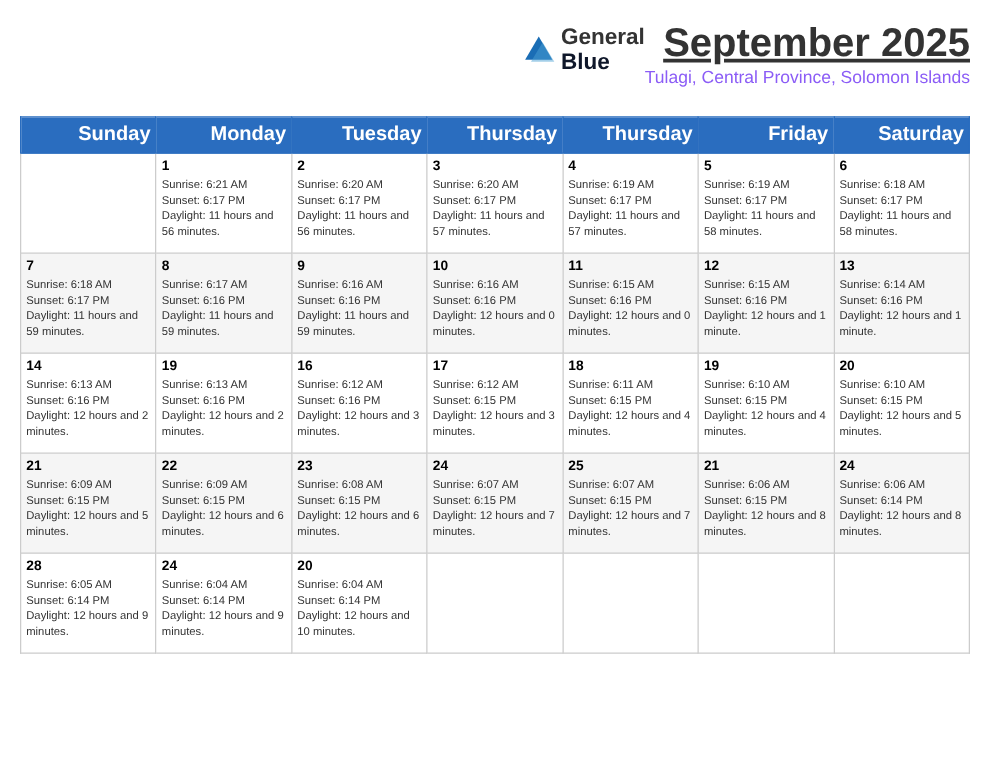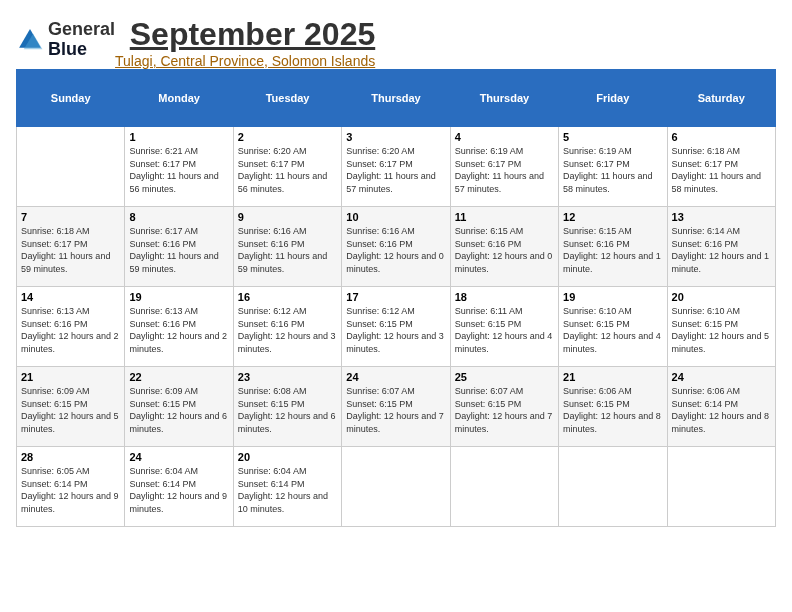--- a/index.html
+++ b/index.html
@@ -6,22 +6,22 @@
     body {
       font-family: Arial, sans-serif;
       background: #fff;
       width: 792px;
       min-height: 612px;
       padding: 16px;
     }
     .header {
       display: flex;
       align-items: flex-start;
-      justify-content: flex-start;
-      margin-bottom: 0;
+      justify-content: flex-end;
+      margin-bottom: 24px;
     }
     .logo {
       display: flex;
       align-items: center;
       margin-top: 4px;
     }
     .logo-text {
       font-size: 18px;
       font-weight: bold;
       color: #333;
@@ -37,34 +37,33 @@
       text-align: right;
     }
     .month-title {
       font-size: 32px;
       font-weight: bold;
       color: #333;
       text-decoration: underline;
     }
     .subtitle {
       font-size: 14px;
-      color: #a16207;
-      text-decoration: underline;
+      color: #8b5cf6;
     }
     table {
       width: 100%;
       border-collapse: collapse;
       font-size: 10px;
     }
     thead th {
       background-color: #2a6dbf;
       color: #fff;
-      padding: 22px 4px;
-      text-align: center;
-      font-size: 11px;
+      padding: 5px 4px;
+      text-align: right;
+      font-size: 16px;
       font-weight: bold;
       border: 1px solid #2a6dbf;
     }
     td {
       border: 1px solid #ccc;
       padding: 4px 4px;
       vertical-align: top;
       width: calc(100% / 7);
       min-height: 70px;
       height: 80px;

